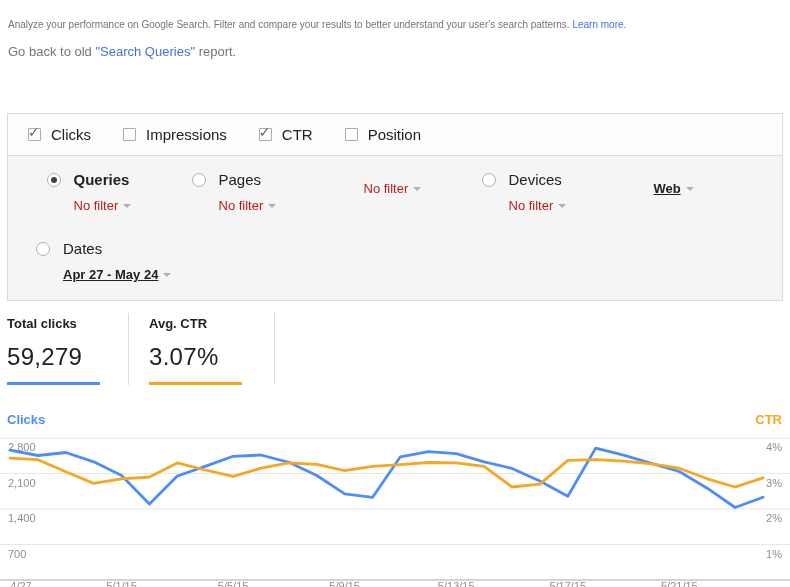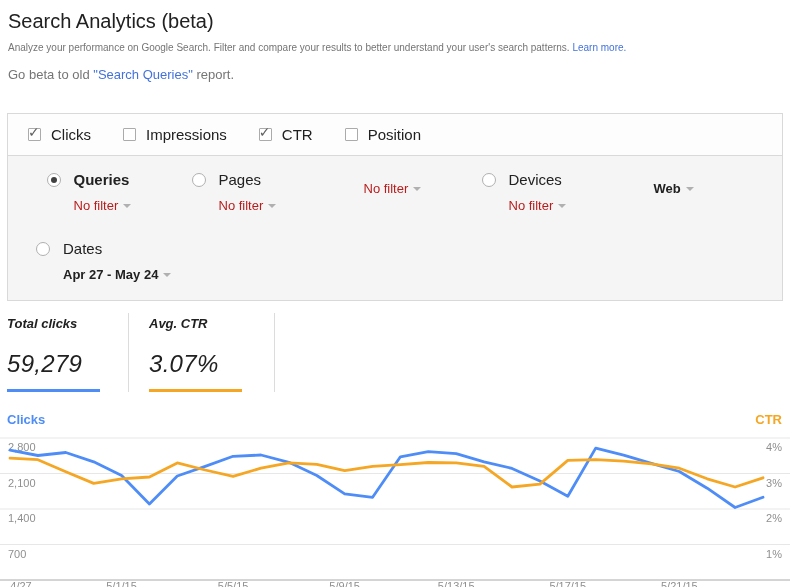--- a/index.html
+++ b/index.html
@@ -24,44 +24,43 @@
   .dims { padding:15px 0 18px 28px; }
   .dim-row { display:flex;justify-content:center; }
   .dim-col { width:145px; }
   .dim-head { display:flex; align-items:center; cursor:pointer; }
   .radio { width:14px; height:14px; border:1px solid #b0b0b0; border-radius:50%; background:#fff; margin-right:13px; position:relative; flex:none; }
   .radio .dot { position:absolute; left:3px; top:3px; width:6px; height:6px; border-radius:50%; background:#404040; display:none; }
   .dim-head.selected .radio .dot { display:block; }
   .dim-label { font-size:15px; color:#212121; }
   .dim-head.selected .dim-label { font-weight:bold; }
   .dim-filter { margin:10px 0 0 27px; font-size:13px; color:#b91c1c; cursor:pointer; }
-  .dim-filter.bold { color:#212121; font-weight:bold; }
+  .dim-filter.bold { color:#212121; font-weight:bold;text-decoration:underline; }
   .caret { display:inline-block; width:0; height:0; border-left:4px solid transparent; border-right:4px solid transparent; border-top:4px solid #b0b0b0; margin-left:5px; vertical-align:2px; }
   .dates-block { margin-top:27px; }
   
-  .summary { position:absolute; left:7px; top:313px; display:flex; align-items:stretch;font-style:italic; }
+  .summary { position:absolute; left:7px; top:313px; display:flex; align-items:stretch; }
   .card { padding-top:3px; }
   .card-label { font-size:13px; font-weight:bold; color:#212121; }
-  .card-value { font-size:24px; color:#212121; margin-top:19px; letter-spacing:0.3px; }
+  .card-value { font-size:24px; color:#212121; margin-top:12px; letter-spacing:0.3px; }
   .card-bar { width:93px; height:3px; margin-top:11px; }
   .vdiv { width:1px; background:#dcdcdc; margin-left:14px; margin-right:20px; }
   .vdiv2 { width:1px; background:#dcdcdc; margin-left:17px; }
   
   .chart-area { position:absolute; left:0; top:410px; width:790px; height:177px; }
   .chart-head-left { position:absolute; left:7px; top:2px; font-size:13px; font-weight:bold; }
   .chart-head-right { position:absolute; right:8px; top:2px; font-size:13px; font-weight:bold; }
   svg text { font-family:"Liberation Sans", sans-serif; }
 </style>
 </head>
 <body>
 
 <div class="header">
-  <h1 class="page-title">Search Analytics (beta)</h1>
   <p class="desc"><span>Analyze your performance on Google Search. Filter and compare your results to better understand your user's search patterns. </span><a class="link">Learn more.</a></p>
-  <p class="goback"><span>Go beta to old </span><a class="link">"Search Queries"</a><span> report.</span></p>
+  <p class="goback"><span>Go back to old </span><a class="link">"Search Queries"</a><span> report.</span></p>
 </div>
 
 <div class="filter-panel">
   <div class="metrics-row">
     <span class="metric-item checked">
       <span class="checkbox">
           <span class="check">✓</span>
         </span>
       <span>Clicks</span>
     </span>

